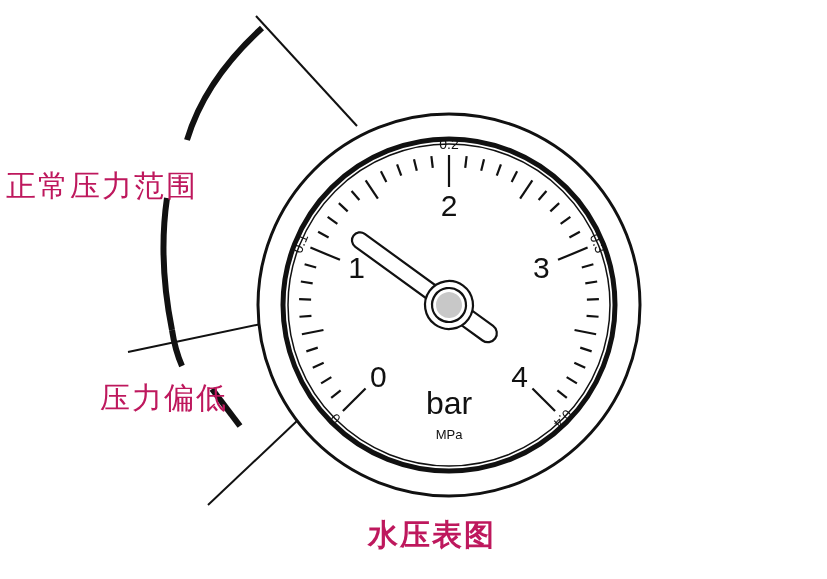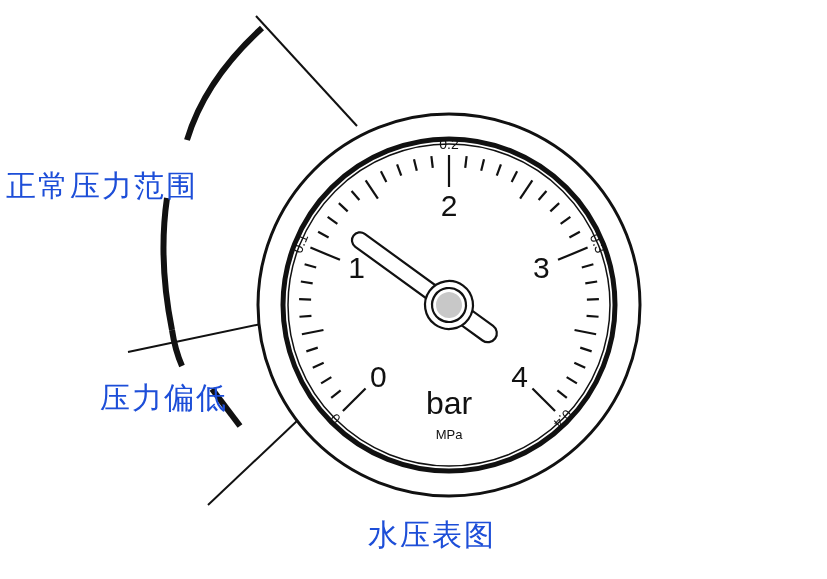--- a/index.html
+++ b/index.html
@@ -1,23 +1,23 @@
 <!DOCTYPE html>
 <html><head>
 <meta charset="utf-8">
 <style>
   html, body { margin: 0; padding: 0; background: #ffffff; }
   body { width: 827px; height: 579px; position: relative; overflow: hidden;
          font-family: "DejaVu Sans", sans-serif; }
   #diagram { position: absolute; left: 0; top: 0; width: 827px; height: 579px; }
-  .label { position: absolute; color: #1d4ed8; font-size: 30px; letter-spacing: 2px;
+  .label { position: absolute; color: #be185d; font-size: 30px; letter-spacing: 2px;
            font-family: "DejaVu Sans", sans-serif; white-space: nowrap; }
   #lbl-normal { left: 6px; top: 166px; }
   #lbl-low { left: 100px; top: 378px; }
-  #lbl-caption { left: 368px; top: 515px; }
+  #lbl-caption { left: 368px; top: 515px; font-weight: bold; }
   svg text { font-family: "Liberation Sans", sans-serif; fill: #111; }
 </style>
 </head>
 <body>
 
 <svg id="diagram" viewBox="0 0 827 579" xmlns="http://www.w3.org/2000/svg">
 
   <g fill="none" stroke="#111">
     <line x1="256" y1="16" x2="357" y2="126" stroke-width="2"></line>
     <path d="M 262 28 Q 205 80 187 140" stroke-width="6"></path>

